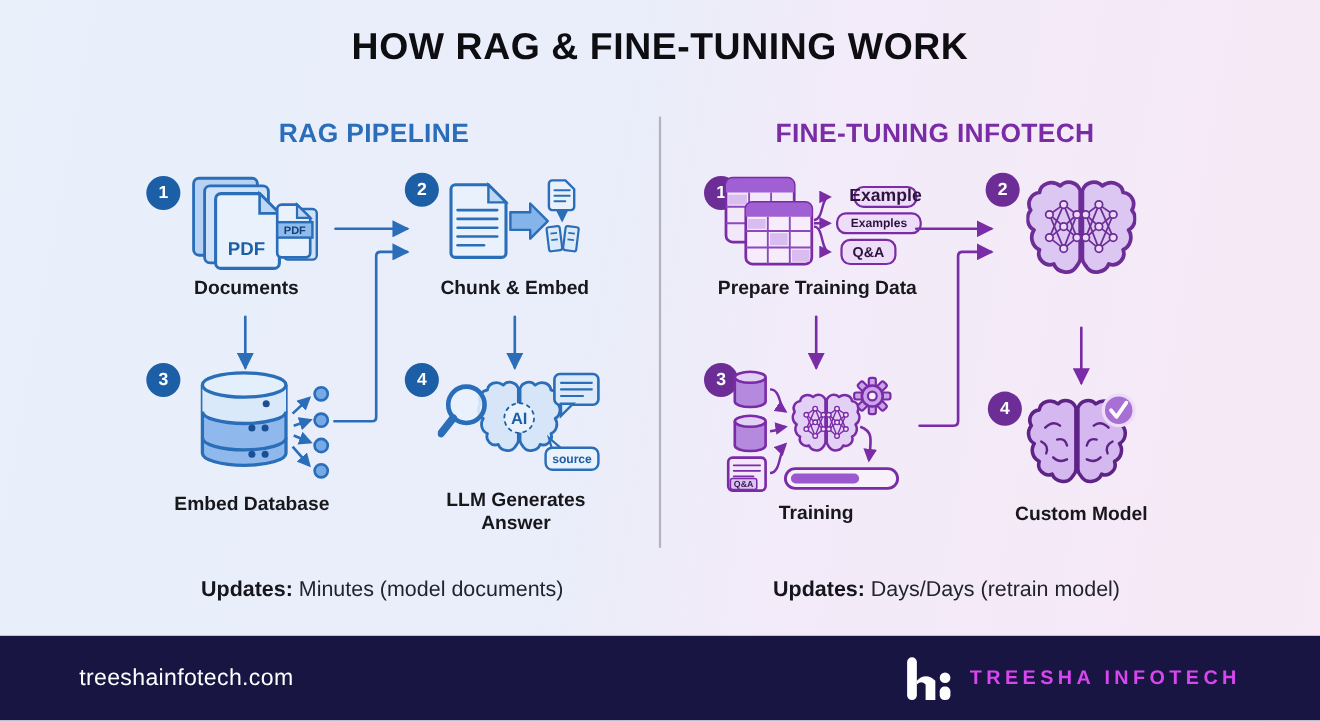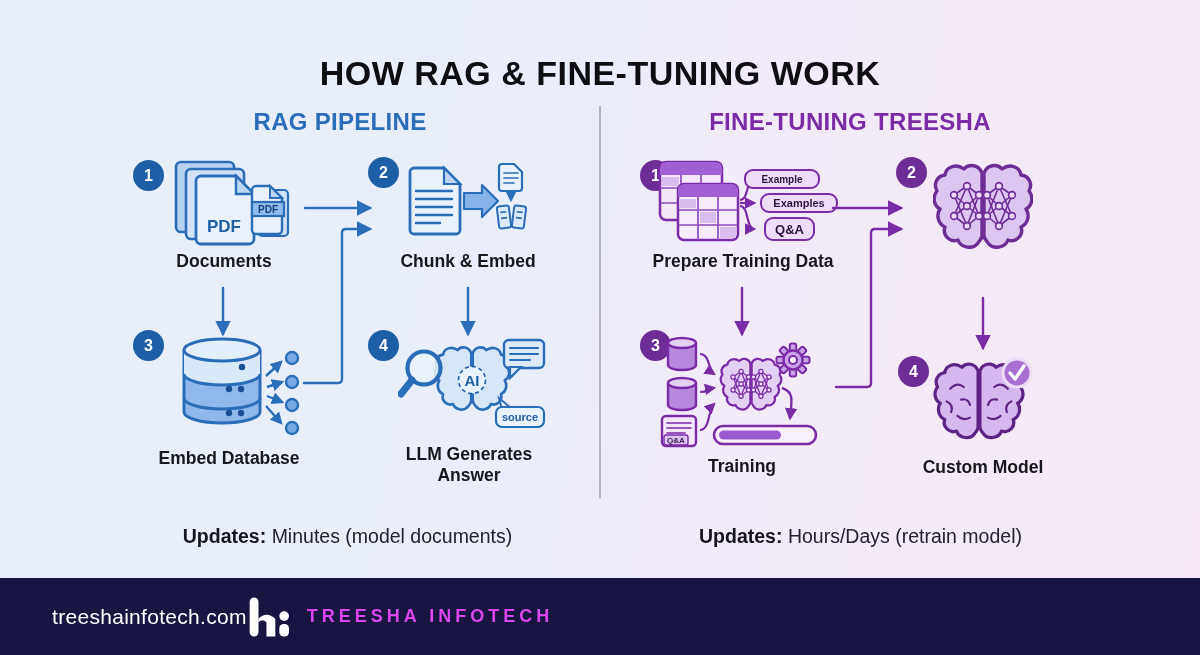--- a/index.html
+++ b/index.html
@@ -1,37 +1,37 @@
 <!DOCTYPE html>
 <html><head>
 <meta charset="utf-8">
 <style>
   html,body{margin:0;padding:0;}
   .canvas{position:relative;width:1200px;height:655px;overflow:hidden;
     font-family:"Liberation Sans",sans-serif;
     background:linear-gradient(100deg,#e9f0fa 0%,#e9eefa 44%,#f2ebf9 58%,#f7e9f6 100%);}
-  .title{position:absolute;top:54px;left:0;width:100%;text-align:center;
+  .title{position:absolute;top:24px;left:0;width:100%;text-align:center;
     font-size:34px;font-weight:800;letter-spacing:.5px;color:#0e0e12;}
   .pipe-head{position:absolute;top:108px;text-align:center;font-size:24px;font-weight:800;letter-spacing:.3px;}
   .rag-head{left:90px;width:500px;color:#2a6db8;}
   .ft-head{left:610px;width:480px;color:#7a2ba6;}
   .divider{position:absolute;left:599px;top:106px;width:2px;height:392px;background:#b3b3bf;}
   .badge{position:absolute;width:31px;height:31px;border-radius:50%;color:#fff;
     font-weight:700;font-size:16px;display:flex;align-items:center;justify-content:center;}
   .badge.blue{background:#1d5fa7;}
   .badge.purple{background:#6d2d97;}
   .step-label{position:absolute;text-align:center;font-size:17.5px;font-weight:700;color:#17171c;line-height:21px;}
   .pill{position:absolute;border:2px solid #7a2ba6;background:#eeddf8;border-radius:9px;
     display:flex;align-items:center;justify-content:center;font-weight:700;color:#2d1240;box-sizing:border-box;}
   .updates{position:absolute;top:525px;text-align:center;font-size:19.5px;color:#222230;}
   .updates b{font-weight:700;color:#15151d;margin-left:10px;}
   .icon{position:absolute;}
   .connectors{position:absolute;left:0;top:0;width:1200px;height:655px;pointer-events:none;}
   .footer{position:absolute;left:0;top:578px;width:1200px;height:77px;background:#181543;
-    display:flex;align-items:center;padding:0 52px;box-sizing:border-box;}
+    display:flex;align-items:center;justify-content:space-between;padding:0 72px;box-sizing:border-box;}
   .site{color:#fff;font-size:21px;font-weight:500;letter-spacing:.3px;}
   .brand{display:flex;align-items:center;gap:14px;}
   .brand-text{color:#d946ef;font-size:18px;font-weight:700;letter-spacing:4px;}
 </style>
 </head>
 <body>
 
 <div class="canvas">
 
   <svg width="0" height="0" style="position:absolute">
@@ -68,21 +68,21 @@
           <path d="M0 0 L10 5 L0 10 Z" fill="#2a6db8"></path>
         </marker>
       <marker id="aps" viewBox="0 0 10 10" refX="8" refY="5" markerWidth="5.2" markerHeight="5.2" orient="auto-start-reverse">
           <path d="M0 0 L10 5 L0 10 Z" fill="#7a2ba6"></path>
         </marker>
     </defs>
   </svg>
 
   <div class="title">HOW RAG &amp; FINE-TUNING WORK</div>
   <div class="pipe-head rag-head">RAG PIPELINE</div>
-  <div class="pipe-head ft-head">FINE-TUNING TREESHA</div>
+  <div class="pipe-head ft-head">FINE-TUNING INFOTECH</div>
   <div class="divider"></div>
 
   <div class="badge blue" style="left:133px;top:160px">1</div>
   <div class="badge blue" style="left:368px;top:157px">2</div>
   <div class="badge blue" style="left:133px;top:330px">3</div>
   <div class="badge blue" style="left:368px;top:330px">4</div>
 
   <svg class="icon" style="left:162px;top:156px" width="128" height="96" viewBox="0 0 128 96">
     <rect x="14" y="6" width="58" height="70" rx="5" fill="#b7d2f2" stroke="#2a6db8" stroke-width="2.6"></rect>
     <rect x="24" y="13" width="58" height="70" rx="5" fill="#cfe2f7" stroke="#2a6db8" stroke-width="2.6"></rect>
@@ -210,21 +210,21 @@
       <rect x="44" y="54" width="16" height="11" fill="#d9bdf0"></rect>
       <rect x="64" y="69" width="16" height="11" fill="#d9bdf0"></rect>
     </g>
     <g stroke="#7a2ba6" stroke-width="2.2" fill="none">
       <path d="M84 42 C93 42 90 21 98 21" marker-end="url(#aps)"></path>
       <path d="M84 45 C92 45 92 45 98 45" marker-end="url(#aps)"></path>
       <path d="M84 48 C93 48 90 71 98 71" marker-end="url(#aps)"></path>
     </g>
   </svg>
 
-  <div class="pill" style="left:744px;top:169px;width:76px;height:20px;font-size:10px">Example</div>
+  <div class="pill" style="left:776px;top:169px;width:58px;height:20px;font-size:16px">Example</div>
   <div class="pill" style="left:760px;top:193px;width:78px;height:20px;font-size:11px">Examples</div>
   <div class="pill" style="left:764px;top:217px;width:51px;height:24px;font-size:13px">Q&amp;A</div>
 
   <svg class="icon" style="left:933px;top:158px" width="100" height="95" viewBox="0 0 100 95">
     <g transform="translate(0,3)">
       <use href="#hemi" fill="#dcc7f2" stroke="#6d2d97" stroke-width="3.4" stroke-linejoin="round"></use>
       <use href="#hemi" transform="translate(100,0) scale(-1,1)" fill="#dcc7f2" stroke="#6d2d97" stroke-width="3.4" stroke-linejoin="round"></use>
       <use href="#nn" stroke="#6d2d97" fill="#ead9f7" stroke-width="1.6"></use>
       <use href="#nn" transform="translate(100,0) scale(-1,1)" stroke="#6d2d97" fill="#ead9f7" stroke-width="1.6"></use>
     </g>
@@ -316,21 +316,21 @@
       <path d="M983 298 L983 348" marker-end="url(#ap)"></path>
     </g>
   </svg>
 
   <div class="updates" style="left:90px;width:505px">
     <b>Updates:</b>
     <span>Minutes (model documents)</span>
   </div>
   <div class="updates" style="left:608px;width:495px">
     <b>Updates:</b>
-    <span>Hours/Days (retrain model)</span>
+    <span>Days/Days (retrain model)</span>
   </div>
 
   <div class="footer">
     <div class="site">treeshainfotech.com</div>
     <div class="brand">
       <svg width="46" height="44" viewBox="0 0 52 48">
         <g fill="#ffffff">
           <rect x="3" y="2" width="10" height="44" rx="5"></rect>
           <path d="M13 26 q9 -9 19 0 l0 20 h-10 v-16 q-4.5 -4.5 -9 0 z"></path>
           <circle cx="42" cy="23" r="5.5"></circle>

